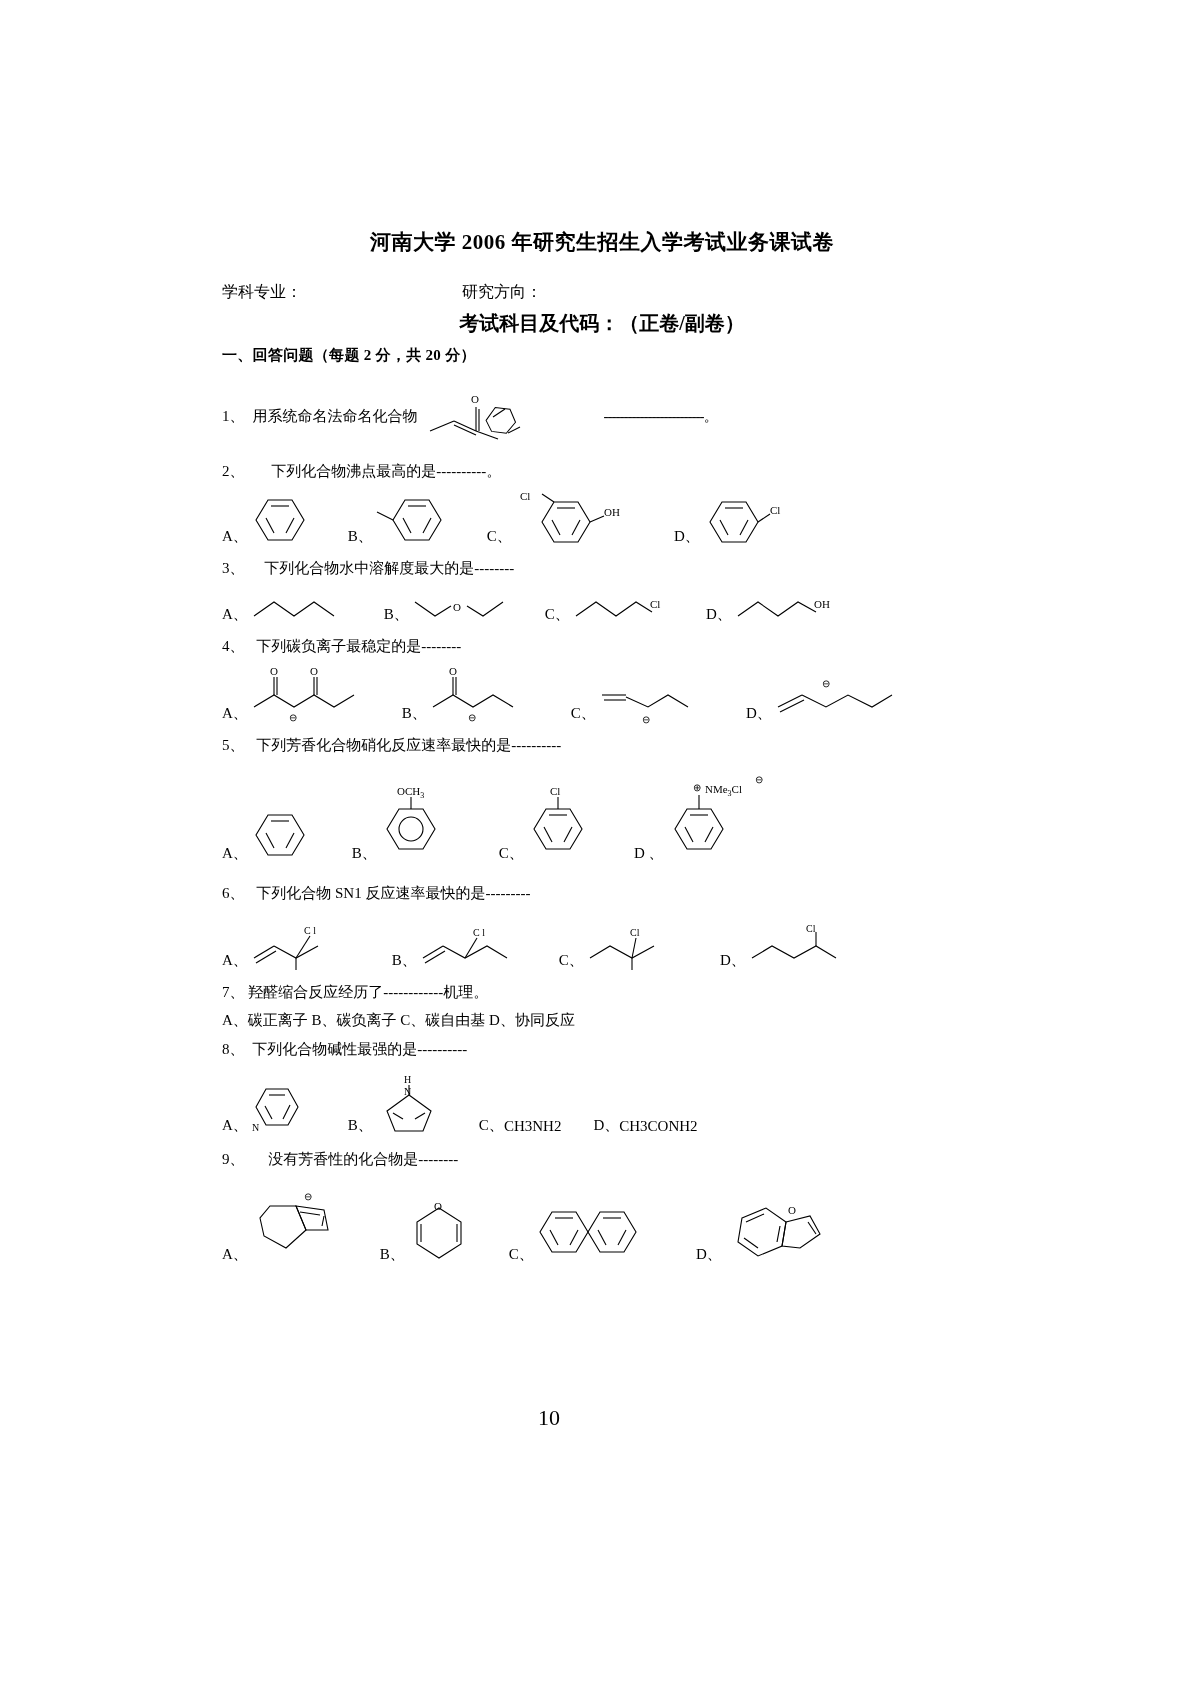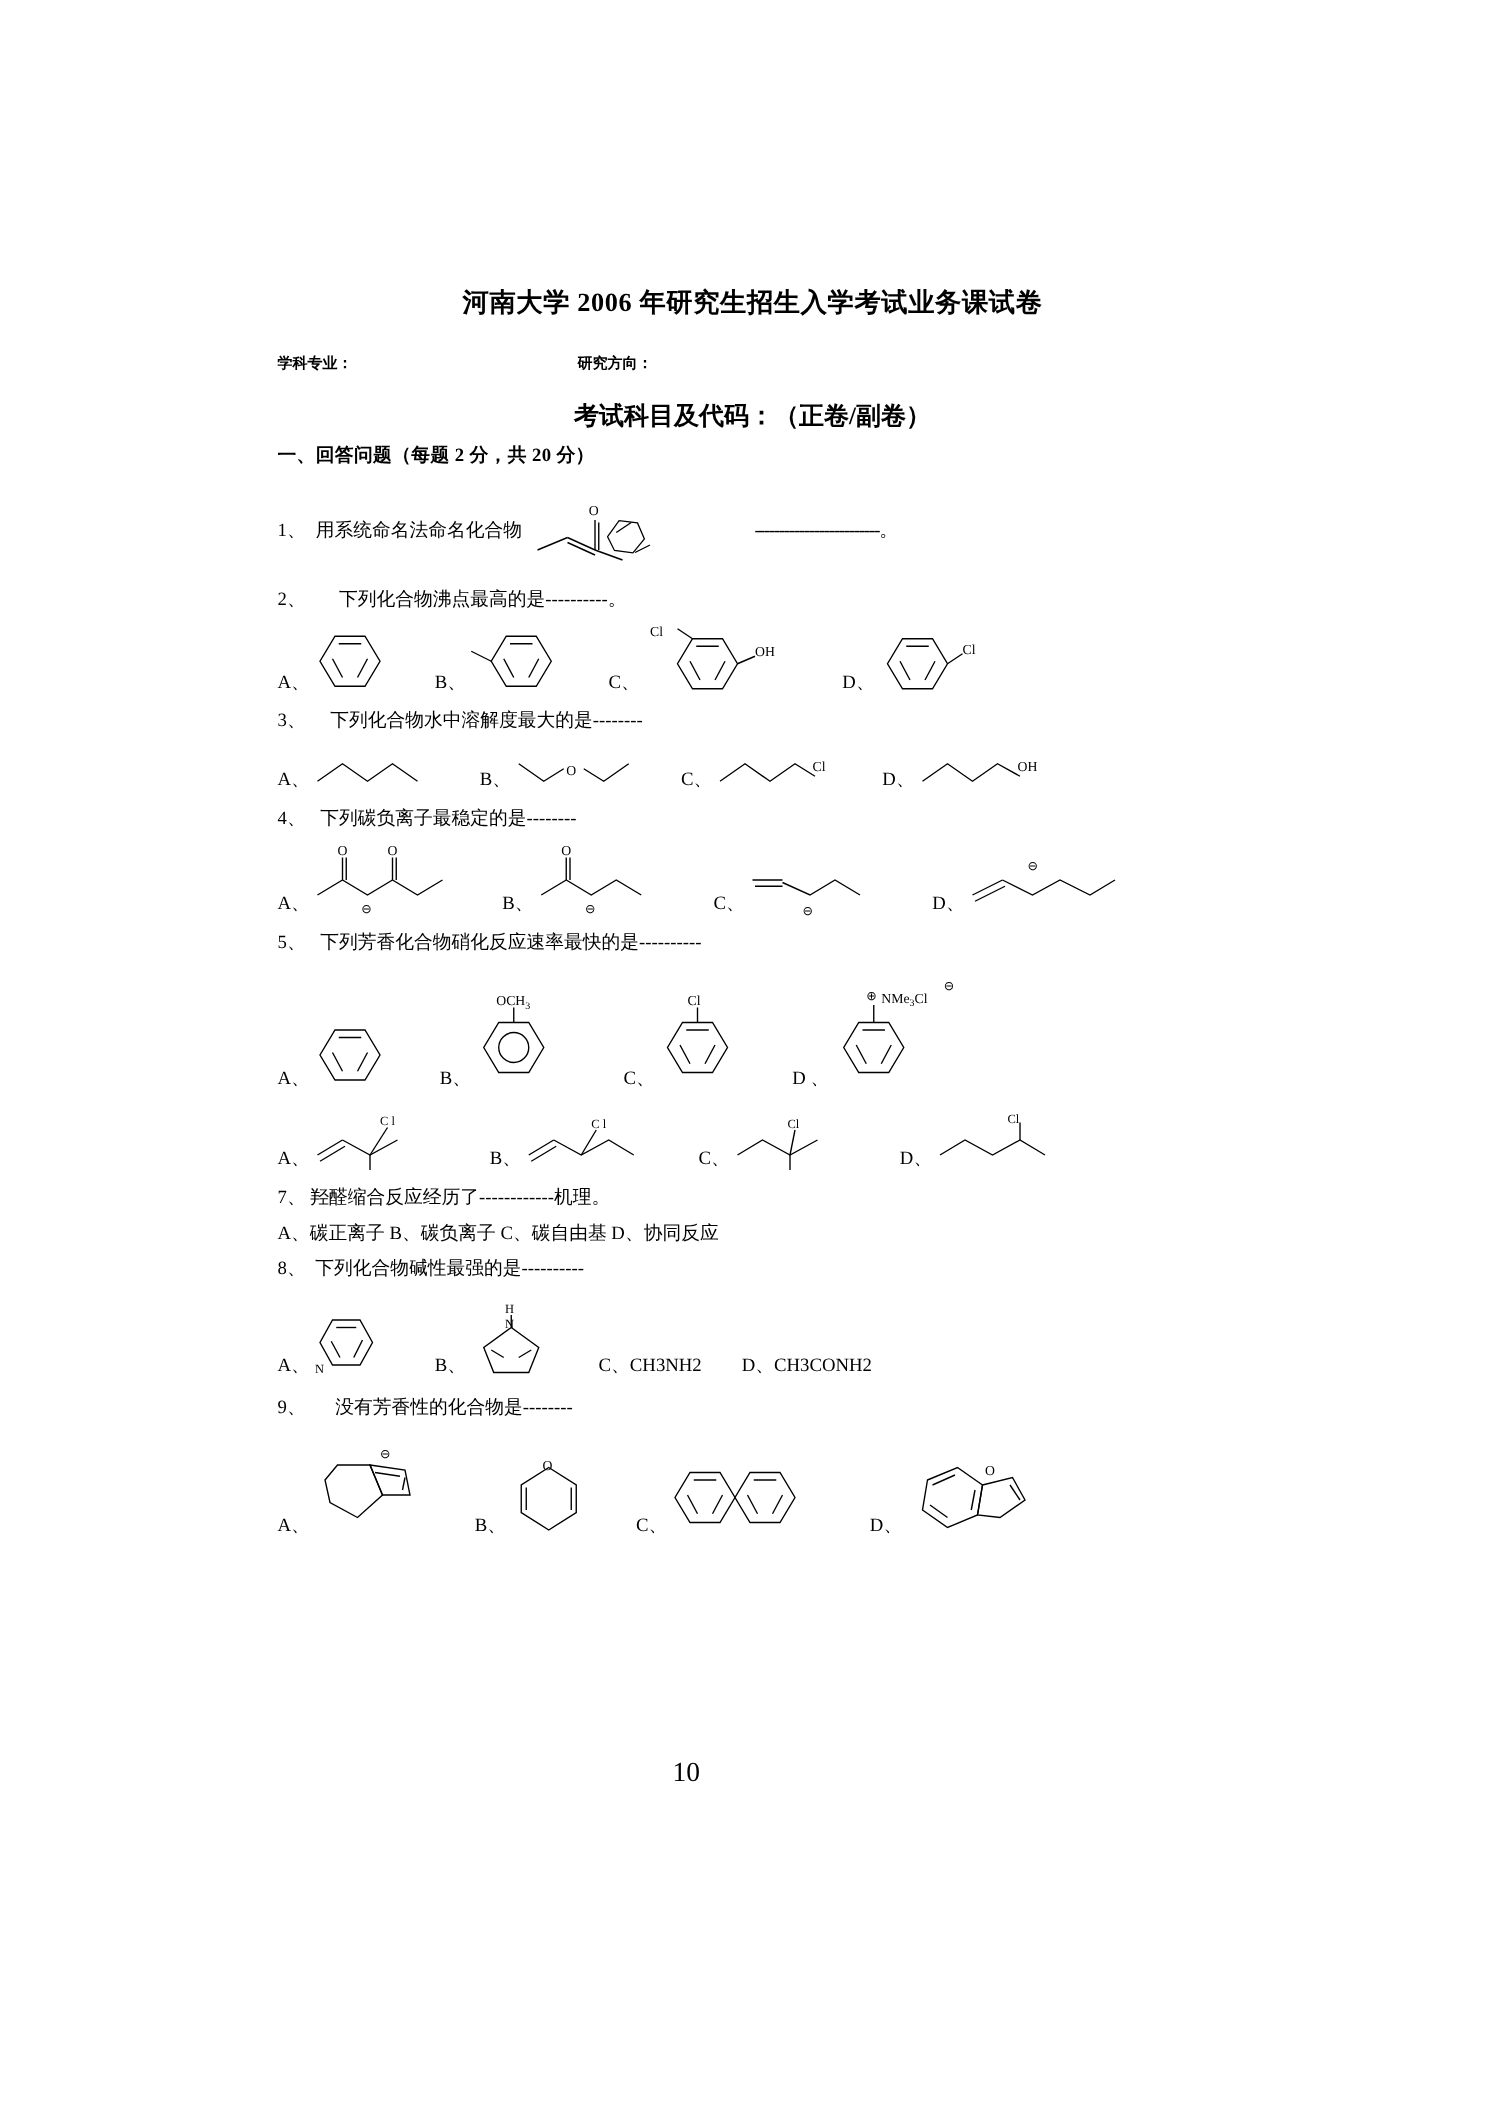--- a/index.html
+++ b/index.html
@@ -25,23 +25,23 @@
   .title {
     font-family: "Liberation Serif", serif;
     font-weight: bold;
     font-size: 21px;
     text-align: center;
     letter-spacing: 0.5px;
     margin-bottom: 26px;
   }
   .field-row {
     display: flex;
-    font-size: 12px;
-    font-weight: bold;
-    margin-bottom: 20px;
+    font-size: 16px;
+    font-weight: normal;
+    margin-bottom: 7px;
   }
   .field-row .f1 { width: 240px; }
   .field-row .f2 { flex: 1; }
   .subject-row {
     display: flex;
     justify-content: center;
     align-items: baseline;
     font-size: 20px;
     font-weight: bold;
     margin-bottom: 9px;
@@ -385,20 +385,24 @@
               <path d="M36,36 L36,22"></path>
             </g>
             <text x="30" y="18" font-size="10" font-family="Liberation Serif, serif">⊕</text>
             <text x="42" y="20" font-size="11" font-family="Liberation Serif, serif">NMe<tspan font-size="8" dy="3">3</tspan><tspan font-size="11" dy="-3">Cl</tspan></text>
             <text x="92" y="10" font-size="10" font-family="Liberation Serif, serif">⊖</text>
           </svg>
         </span>
       </div>
     </div>
 
+    <div class="q" style="margin-top:14px">
+      <span>6、</span>
+      <span style="margin-left:8px">下列化合物 SN1 反应速率最快的是---------</span>
+    </div>
     <div class="opts" style="margin-top:10px">
       <div class="opt">
         <span class="opt-label">A、</span>
         <span class="struct">
           <svg width="112" height="54" viewBox="0 0 112 54">
             <g stroke="#000" stroke-width="1.1" fill="none">
               <path d="M6,40 L26,28"></path>
               <path d="M8,45 L28,33"></path>
               <path d="M26,28 L48,40 L70,28"></path>
               <path d="M48,40 L48,52"></path>

